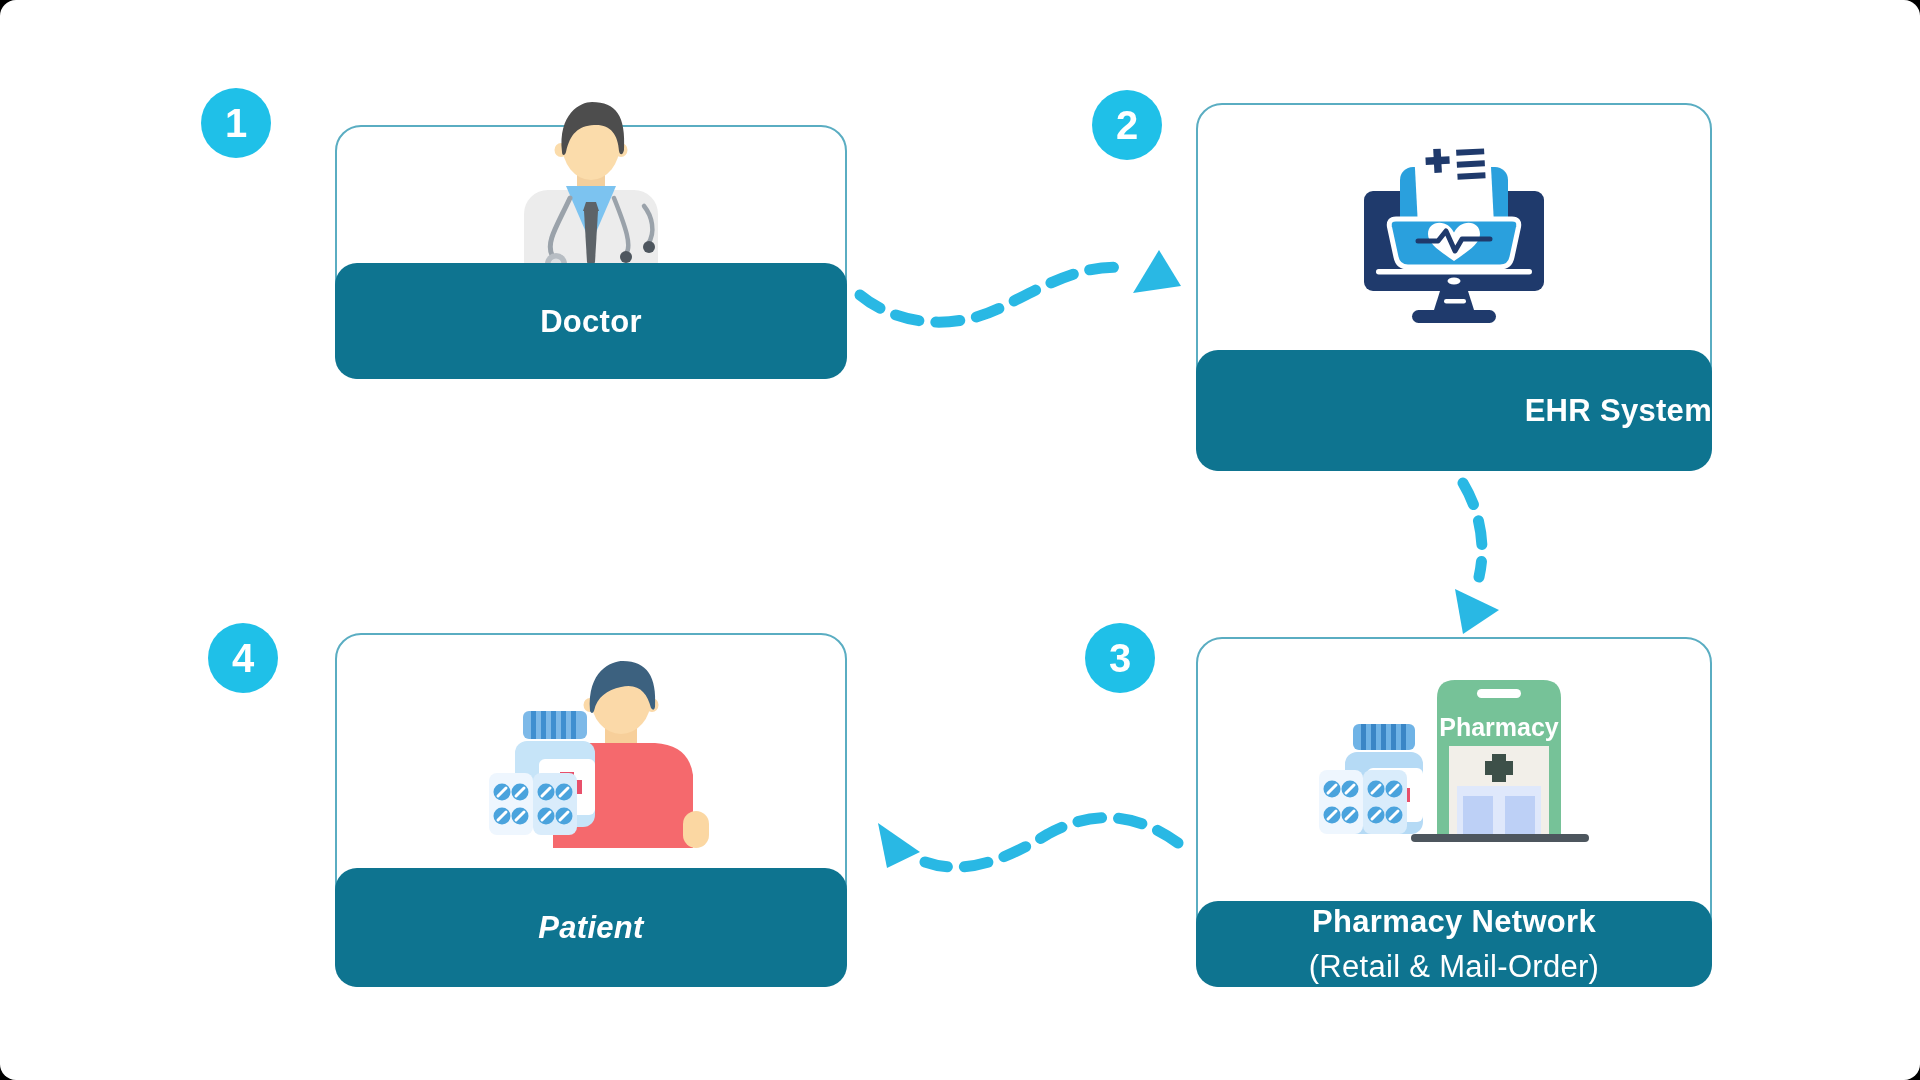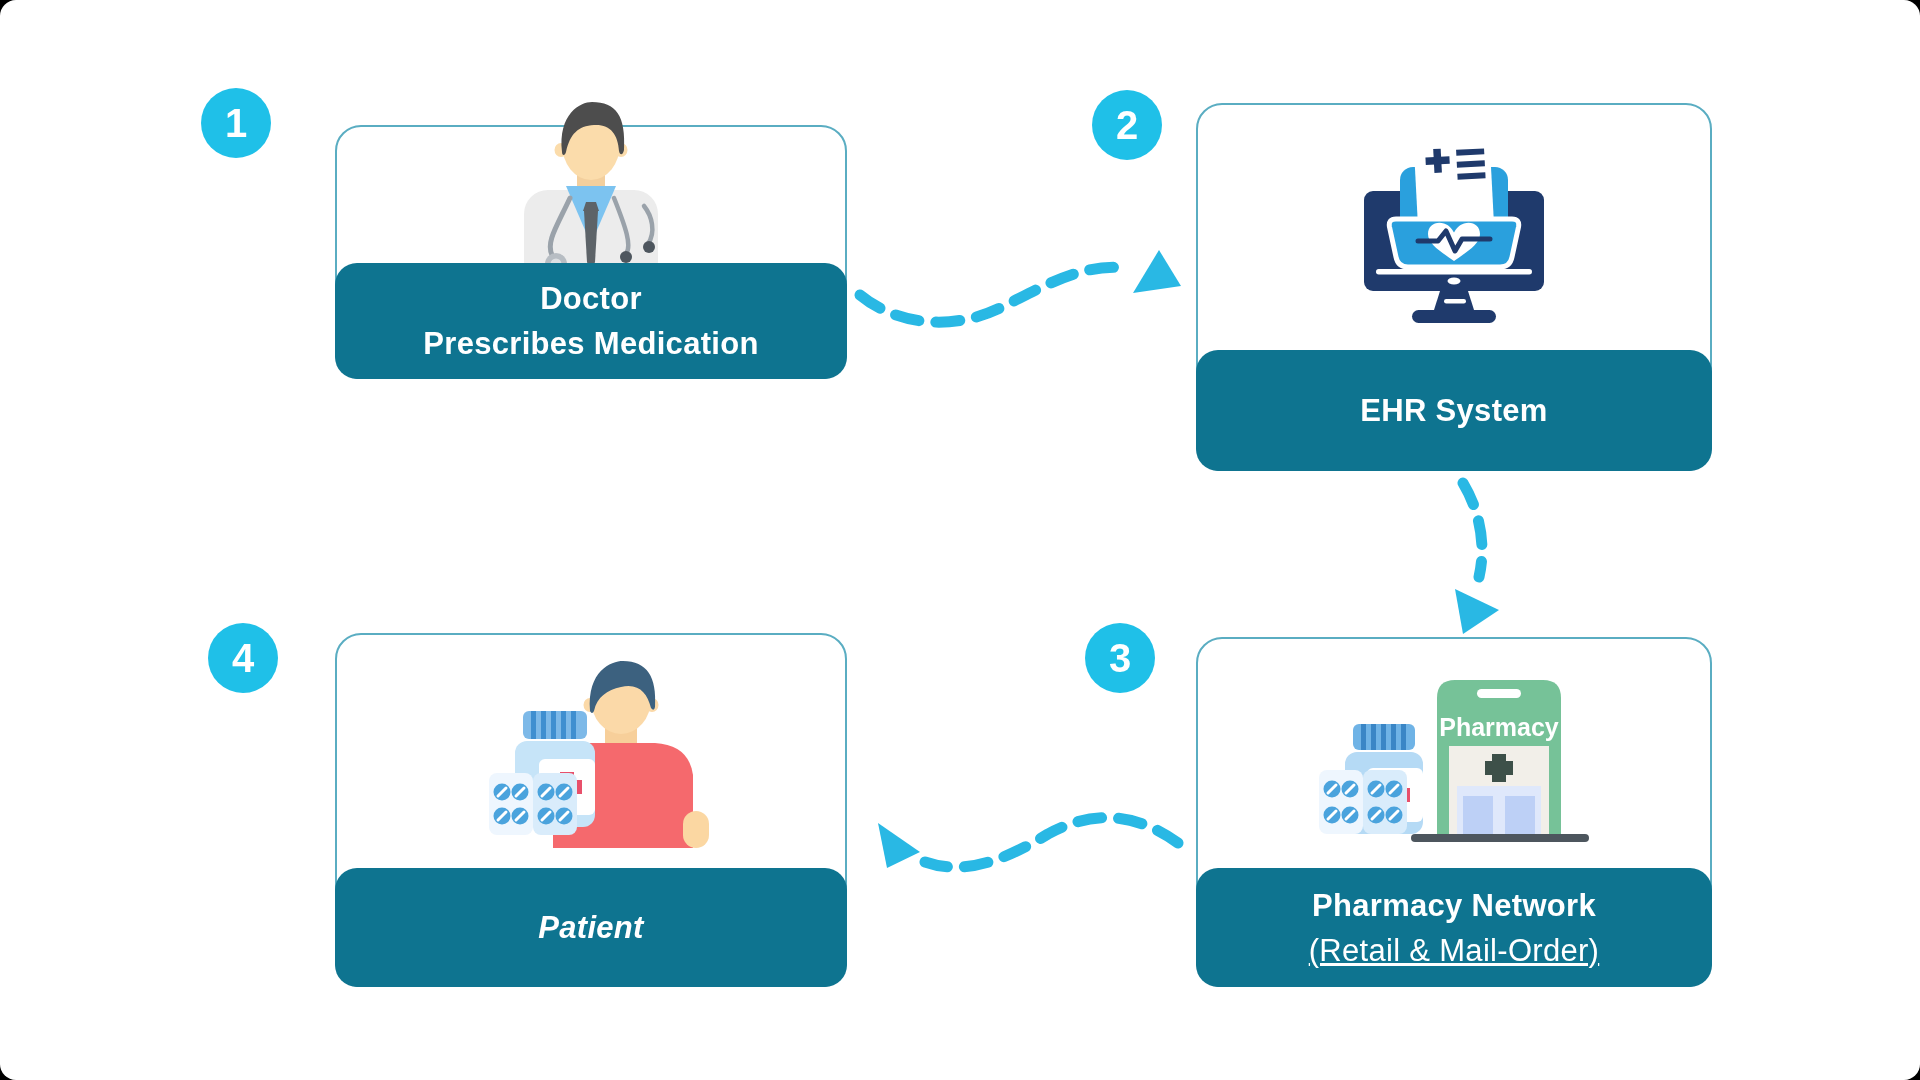--- a/index.html
+++ b/index.html
@@ -7,35 +7,35 @@
        font-family:"Liberation Sans",sans-serif;}
   .panel{position:absolute;inset:0;background:#fff;border-radius:16px;overflow:hidden;}
 
   .card{position:absolute;}
   .card-body{position:absolute;inset:0;background:#fff;border:2px solid #5aadc2;border-radius:26px;}
   .icon-wrap{position:absolute;left:0;right:0;top:0;display:flex;align-items:center;justify-content:center;}
   .card-label{position:absolute;left:-2px;right:-2px;bottom:-2px;height:118px;background:#0e7490;
               border-radius:22px;color:#fff;display:flex;flex-direction:column;align-items:center;
               justify-content:center;text-align:center;}
   .label-line{font-size:31px;font-weight:700;line-height:45px;letter-spacing:.3px;}
-  .label-line.regular{font-weight:400;text-decoration:underline;}
+  .label-line.regular{font-weight:400;}
 
   .badge{position:absolute;width:70px;height:70px;border-radius:50%;background:#1fc0e8;color:#fff;
          font-size:40px;font-weight:700;display:flex;align-items:center;justify-content:center;}
 
   
   .card-1{left:335px;top:125px;width:512px;height:254px;}
   .card-1 .icon-wrap{bottom:116px;}
   .card-1 .card-label{height:116px;}
   .card-2{left:1196px;top:103px;width:516px;height:368px;}
   .card-2 .icon-wrap{bottom:121px;}
-  .card-2 .card-label{height:121px;}
+  .card-2 .card-label{height:121px;align-items:flex-end;}
   .card-3{left:1196px;top:637px;width:516px;height:350px;}
   .card-3 .icon-wrap{bottom:119px;margin-top:8px;}
-  .card-3 .card-label{height:119px;}
+  .card-3 .card-label{height:86px;}
   .card-4{left:335px;top:633px;width:512px;height:354px;font-style:italic;}
   .card-4 .icon-wrap{bottom:119px;}
   .card-4 .card-label{height:119px;}
 
   .badge-1{left:201px;top:88px;}
   .badge-2{left:1092px;top:90px;}
   .badge-3{left:1085px;top:623px;}
   .badge-4{left:208px;top:623px;}
 
   .arrows{position:absolute;inset:0;pointer-events:none;}
@@ -68,21 +68,20 @@
           <circle cx="70" cy="170" r="11" fill="#b7bdc3"></circle>
           <circle cx="70" cy="170" r="5.5" fill="#dde0e3"></circle>
           <path d="M128,104 C140,134 146,152 140,160" stroke="#9aa2aa" stroke-width="4.5" fill="none" stroke-linecap="round"></path>
           <path d="M162,150 C170,138 166,122 158,112" stroke="#9aa2aa" stroke-width="4.5" fill="none" stroke-linecap="round"></path>
           <circle cx="140" cy="163" r="6" fill="#4e565e"></circle>
           <circle cx="163" cy="153" r="6" fill="#4e565e"></circle>
         </svg>
       </div>
       <div class="card-label">
         <div class="label-line">Doctor</div>
-        <div class="label-line">Prescribes Medication</div>
       </div>
     </div>
   </div>
 
   <div class="card card-2">
     <div class="card-body">
       <div class="icon-wrap">
         <svg width="200" height="200" viewBox="0 0 200 200">
           <rect x="10" y="64" width="180" height="100" rx="9" fill="#1f3a6c"></rect>
           <rect x="46" y="40" width="108" height="74" rx="13" fill="#2aa0dd"></rect>

